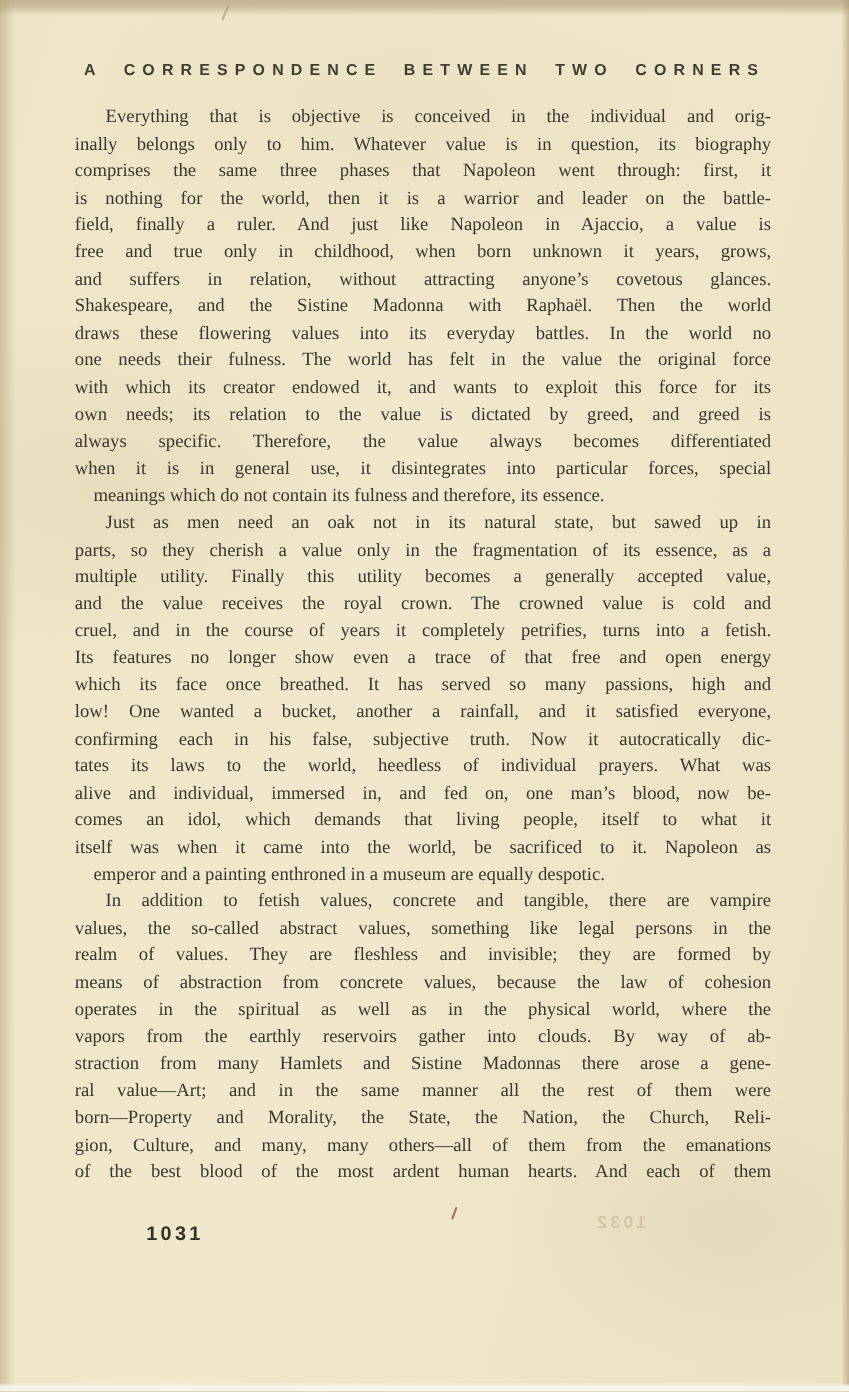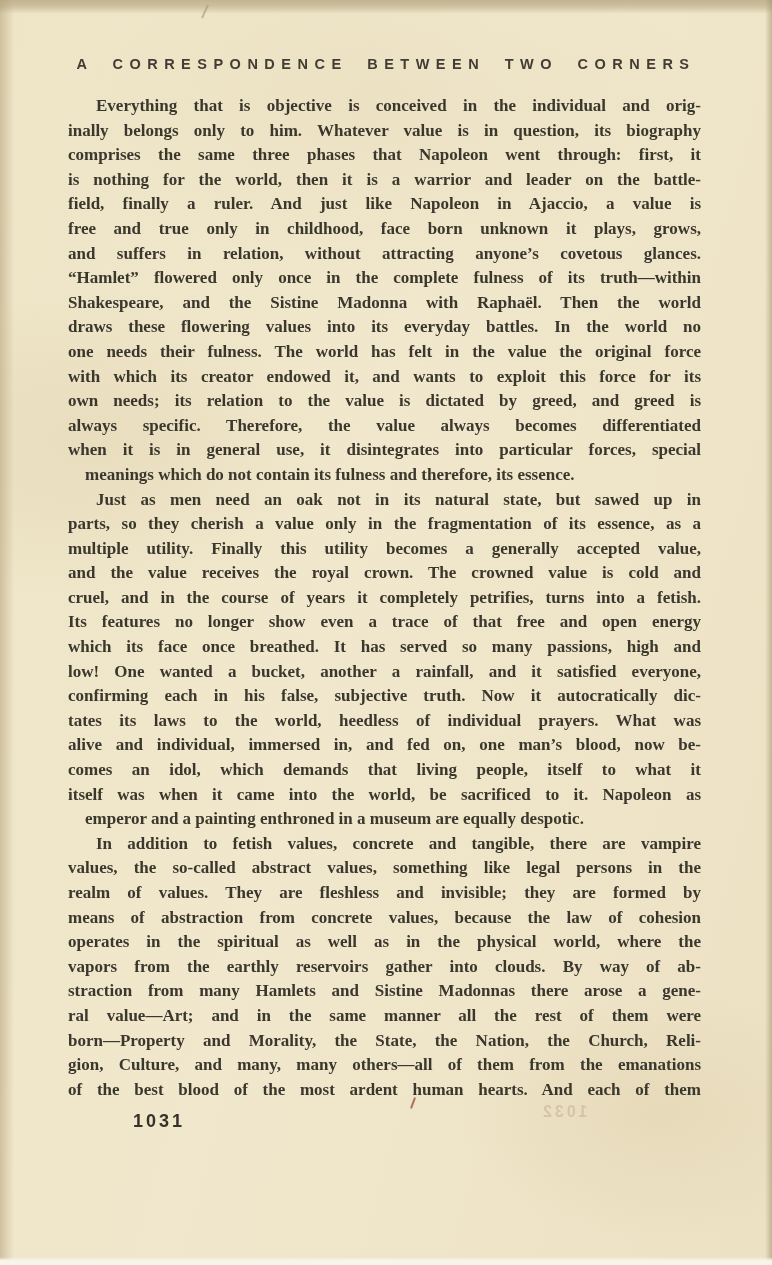--- a/index.html
+++ b/index.html
@@ -28,21 +28,21 @@
     font-family:"Liberation Sans", sans-serif;
     font-size:14.5px; font-weight:700; letter-spacing:6.5px; word-spacing:9px;
     color:#413d33;
   }
 
   .text-block {
     position:absolute; top:94px; left:68px; width:633px;
     color:#3a372d; font-size:17px; line-height:24.6px;
   }
   .paragraph { margin:0; }
-  .line { text-align:justify; text-align-last:justify; white-space:normal;font-weight:bold; }
+  .line { text-align:justify; text-align-last:justify; white-space:normal; }
   .line.first { text-indent:28px; }
   .line.last { text-align-last:auto;margin-left:17px; }
 
   .page-number {
     position:absolute; top:1111px; left:133px;
     font-family:"Liberation Sans", sans-serif;
     font-size:18px; font-weight:700; letter-spacing:3px; color:#35322a;
   }
   .bleed-number {
     position:absolute; top:1103px; left:540px;
@@ -72,23 +72,22 @@
 
   <h1 class="running-head">A CORRESPONDENCE BETWEEN TWO CORNERS</h1>
 
   <div class="text-block">
       <div class="paragraph">
         <div class="line first">Everything that is objective is conceived in the individual and orig-</div>
         <div class="line">inally belongs only to him. Whatever value is in question, its biography</div>
         <div class="line">comprises the same three phases that Napoleon went through: first, it</div>
         <div class="line">is nothing for the world, then it is a warrior and leader on the battle-</div>
         <div class="line">field, finally a ruler. And just like Napoleon in Ajaccio, a value is</div>
-        <div class="line">free and true only in childhood, face born unknown it plays, grows,</div>
+        <div class="line">free and true only in childhood, when born unknown it years, grows,</div>
         <div class="line">and suffers in relation, without attracting anyone’s covetous glances.</div>
-        <div class="line">“Hamlet” flowered only once in the complete fulness of its truth—within</div>
         <div class="line">Shakespeare, and the Sistine Madonna with Raphaël. Then the world</div>
         <div class="line">draws these flowering values into its everyday battles. In the world no</div>
         <div class="line">one needs their fulness. The world has felt in the value the original force</div>
         <div class="line">with which its creator endowed it, and wants to exploit this force for its</div>
         <div class="line">own needs; its relation to the value is dictated by greed, and greed is</div>
         <div class="line">always specific. Therefore, the value always becomes differentiated</div>
         <div class="line">when it is in general use, it disintegrates into particular forces, special</div>
         <div class="line last">meanings which do not contain its fulness and therefore, its essence.</div>
       </div>
       <div class="paragraph">

